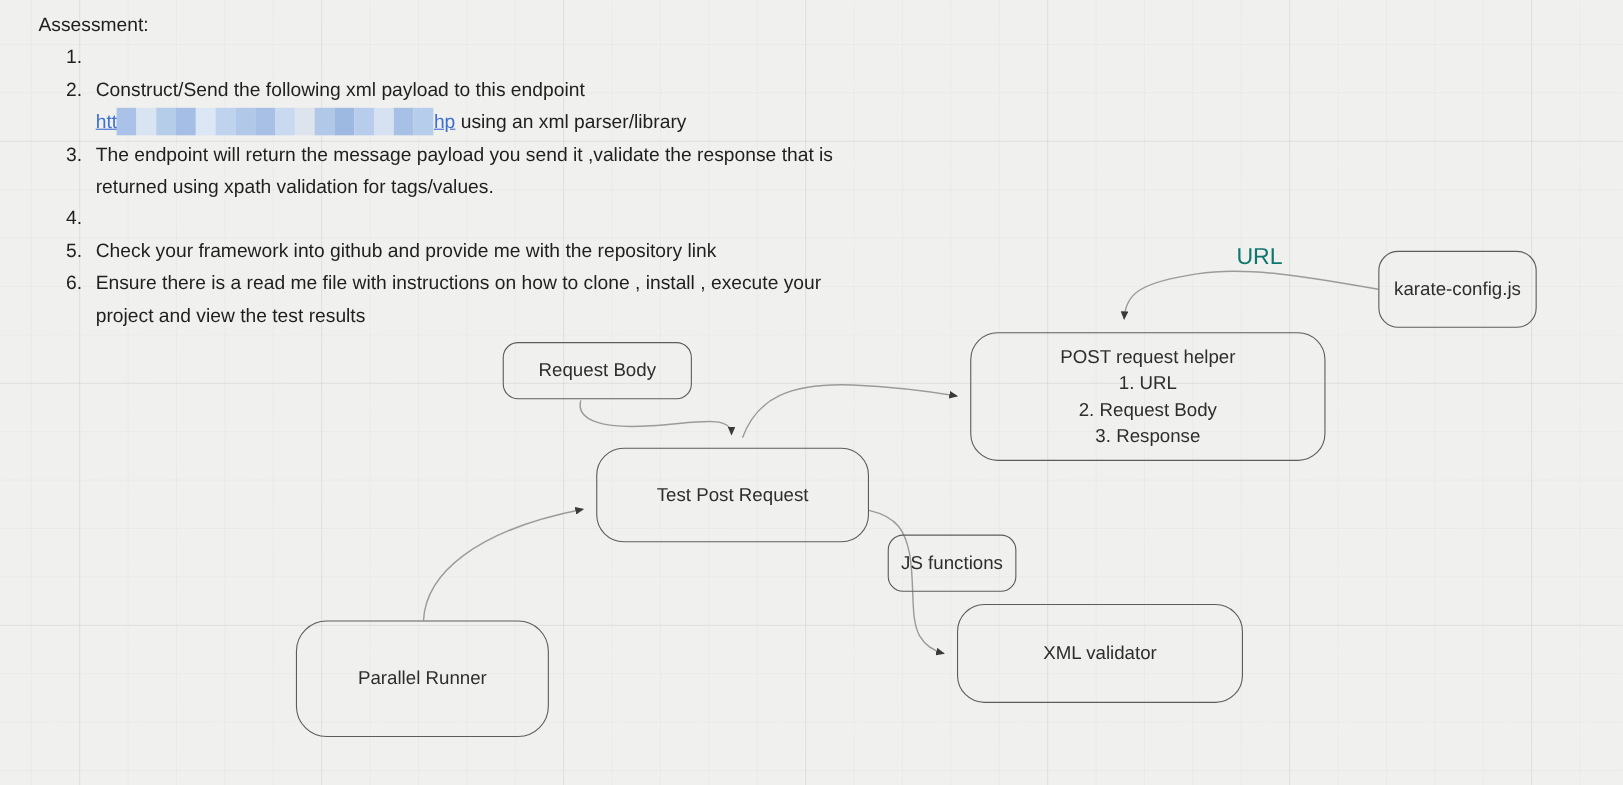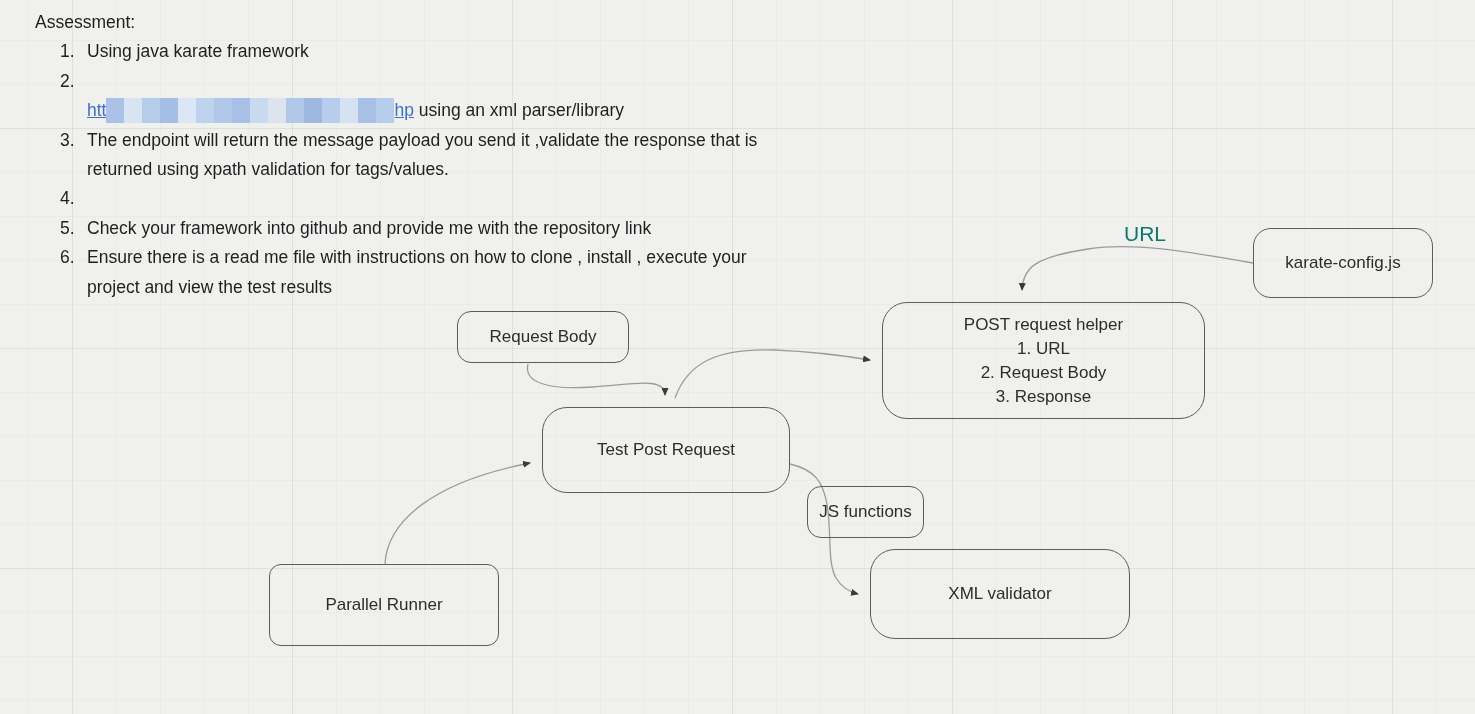--- a/index.html
+++ b/index.html
@@ -36,25 +36,25 @@
     color:#2d2d2d;font-size:17px;text-align:center;
   }
   .dbox.big{border-radius:25px;}
   .helper-line{line-height:24px;}
   .url-label{
     position:absolute;left:1124px;top:222px;z-index:2;
     font-size:21px;color:#0f766e;
   }
   #box-request-body{left:457px;top:311px;width:172px;height:52px;}
   #box-post-helper{left:882px;top:302px;width:323px;height:117px;}
-  #box-karate-config{left:1253px;top:228px;width:180px;height:70px;border-radius:18px;}
+  #box-karate-config{left:1253px;top:228px;width:144px;height:70px;border-radius:18px;}
   #box-test-post{left:542px;top:407px;width:248px;height:86px;}
   #box-js-functions{left:807px;top:486px;width:117px;height:52px;}
   #box-xml-validator{left:870px;top:549px;width:260px;height:90px;}
-  #box-parallel-runner{left:269px;top:564px;width:230px;height:82px;border-radius:12px;}
+  #box-parallel-runner{left:269px;top:564px;width:230px;height:106px;border-radius:28px;}
 </style>
 </head>
 <body>
 
 <svg class="connector-layer" width="1475" height="714" viewBox="0 0 1475 714">
   <defs>
     <marker id="arrow" markerWidth="9" markerHeight="7" refX="7" refY="3.5" orient="auto" markerUnits="userSpaceOnUse">
       <path d="M0 0 L8 3.5 L0 7 Z" fill="#3a3a3a"></path>
     </marker>
   </defs>
@@ -64,24 +64,24 @@
   <path d="M 385 564 C 387 522 432 482 530 463" fill="none" stroke="#9b9b9b" stroke-width="1.3" marker-end="url(#arrow)"></path>
   <path d="M 790 464 C 816 470 823 483 827 504 C 832 534 827 562 836 578 C 842 588 850 592 858 594" fill="none" stroke="#9b9b9b" stroke-width="1.3" marker-end="url(#arrow)"></path>
 </svg>
 
 <div class="notes">
   <div class="row">
     <span>Assessment:</span>
   </div>
   <div class="row">
     <span class="num">1.</span>
-    <span>Using java karate framework</span>
   </div>
   <div class="row">
     <span class="num">2.</span>
+    <span>Construct/Send the following xml payload to this endpoint</span>
   </div>
   <div class="url-line">
     <a class="redacted-link">htt</a><span class="mosaic"><span class="mos" style="background: rgb(170, 194, 231);"></span><span class="mos" style="background: rgb(217, 228, 243);"></span><span class="mos" style="background: rgb(182, 205, 234);"></span><span class="mos" style="background: rgb(165, 190, 229);"></span><span class="mos" style="background: rgb(219, 231, 245);"></span><span class="mos" style="background: rgb(192, 211, 238);"></span><span class="mos" style="background: rgb(178, 200, 233);"></span><span class="mos" style="background: rgb(168, 192, 230);"></span><span class="mos" style="background: rgb(200, 217, 240);"></span><span class="mos" style="background: rgb(221, 228, 238);"></span><span class="mos" style="background: rgb(177, 200, 233);"></span><span class="mos" style="background: rgb(157, 185, 225);"></span><span class="mos" style="background: rgb(184, 205, 235);"></span><span class="mos" style="background: rgb(214, 225, 241);"></span><span class="mos" style="background: rgb(167, 192, 230);"></span><span class="mos" style="background: rgb(183, 205, 236);"></span></span><a class="redacted-link">hp</a><span> using an xml parser/library</span>
   </div>
   <div class="row">
     <span class="num">3.</span>
     <span>The endpoint will return the message payload you send it ,validate the response that is</span>
   </div>
   <div class="row wrap-line">
     <span>returned using xpath validation for tags/values.</span>

